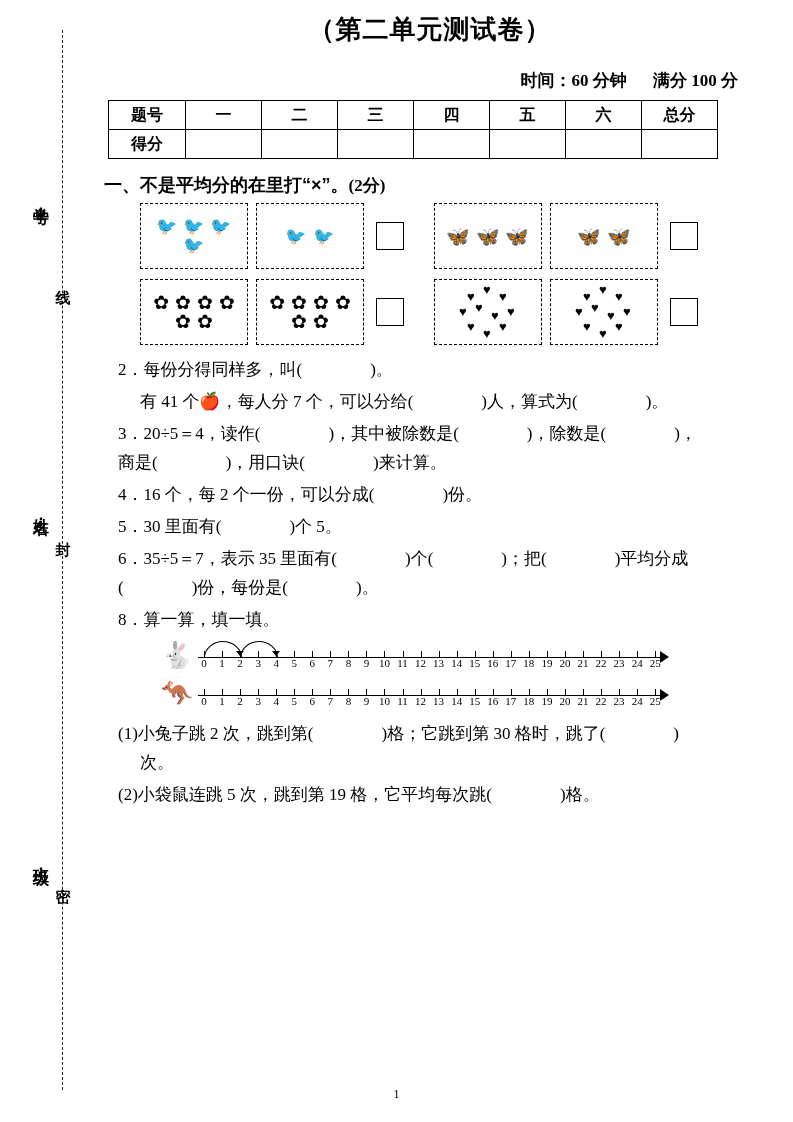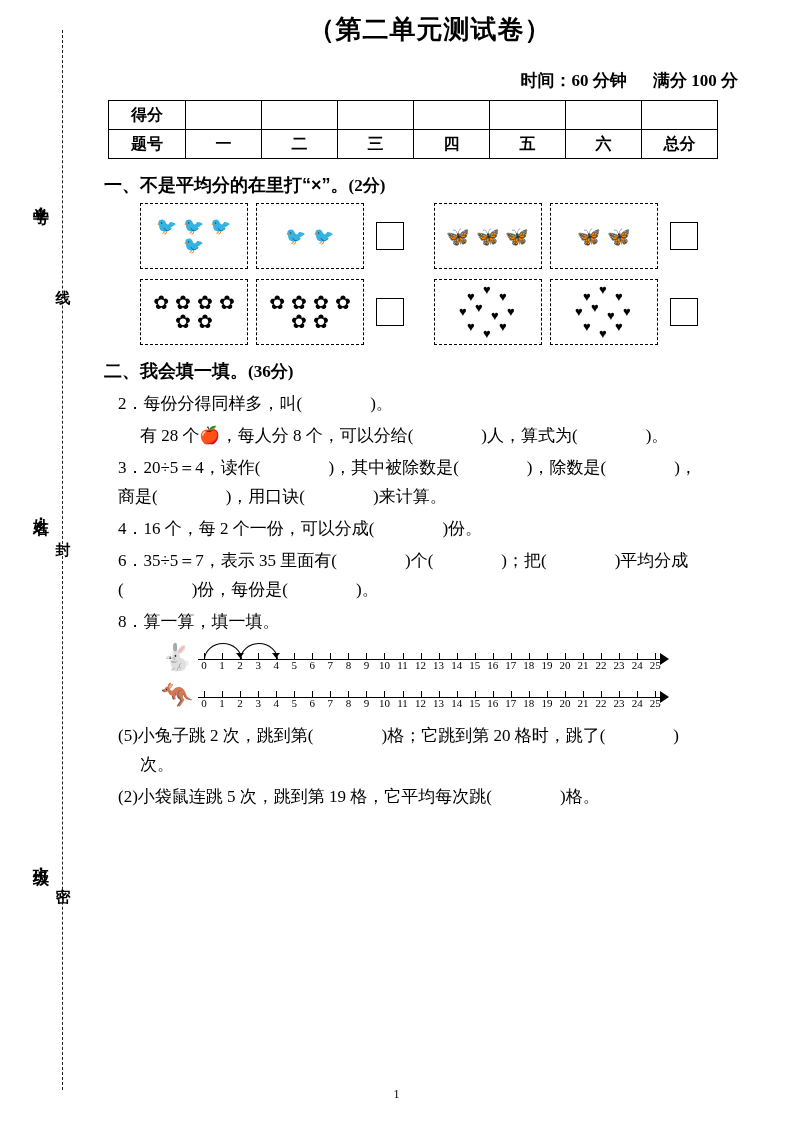--- a/index.html
+++ b/index.html
@@ -277,38 +277,38 @@
   <div class="subtitle">（第二单元测试卷）</div>
 
   <div class="timerow">
     <span>时间：60 分钟</span>
     <span>满分 100 分</span>
   </div>
 
   <table class="score">
     <tbody>
         <tr>
-      <td class="lbl">得分</td>
-      <td></td>
-      <td></td>
-      <td></td>
-      <td></td>
-      <td></td>
-      <td></td>
-      <td></td>
-    </tr>
-    <tr>
       <td class="lbl">题号</td>
       <td>一</td>
       <td>二</td>
       <td>三</td>
       <td>四</td>
       <td>五</td>
       <td>六</td>
       <td>总分</td>
+    </tr>
+    <tr>
+      <td class="lbl">得分</td>
+      <td></td>
+      <td></td>
+      <td></td>
+      <td></td>
+      <td></td>
+      <td></td>
+      <td></td>
     </tr>
   </tbody>
     </table>
 
   <div class="section-head">
     <span>一、不是平均分的在里打“×”。</span><span class="pts">(2分)</span>
   </div>
 
   <div class="pics">
     <div class="pics-row">
@@ -380,37 +380,35 @@
           <span style="left:2px;top:22px;">♥</span>
           <span style="left:10px;top:7px;">♥</span>
           <span style="left:18px;top:18px;">♥</span>
           <span style="left:34px;top:26px;">♥</span>
         </div>
       </div>
       <div class="ansbox"></div>
     </div>
   </div>
 
-  <div class="section-head">
-    <span>二、我会填一填。</span><span class="pts">(36分)</span>
-  </div>
 
   <div class="qlist">
     <div class="q">2．每份分得同样多，叫(　　　　)。</div>
 
     <div class="q">
-      <div style="padding-left:22px">有 28 个🍎，每人分 8 个，可以分给(　　　　)人，算式为(　　　　)。</div>
+      <div style="padding-left:22px">有 41 个🍎，每人分 7 个，可以分给(　　　　)人，算式为(　　　　)。</div>
     </div>
 
     <div class="q">
       <div>3．20÷5＝4，读作(　　　　)，其中被除数是(　　　　)，除数是(　　　　)，</div>
       <div>商是(　　　　)，用口诀(　　　　)来计算。</div>
     </div>
 
     <div class="q">4．16 个，每 2 个一份，可以分成(　　　　)份。</div>
+    <div class="q">5．30 里面有(　　　　)个 5。</div>
 
     <div class="q">
       <div>6．35÷5＝7，表示 35 里面有(　　　　)个(　　　　)；把(　　　　)平均分成</div>
       <div>(　　　　)份，每份是(　　　　)。</div>
     </div>
 
     <div class="q">8．算一算，填一填。</div>
   </div>
 
   <div class="numline-wrap">
@@ -533,21 +531,21 @@
           <div class="tick" style="left: 439.125px;"></div>
           <div class="lab" style="left: 439.125px;">24</div>
           <div class="tick" style="left: 457.172px;"></div>
           <div class="lab" style="left: 457.172px;">25</div>
         </div>
     </div>
   </div>
 
   <div class="qlist" style="margin-top:10px;">
     <div class="q">
-      <div>(5)小兔子跳 2 次，跳到第(　　　　)格；它跳到第 20 格时，跳了(　　　　)</div>
+      <div>(1)小兔子跳 2 次，跳到第(　　　　)格；它跳到第 30 格时，跳了(　　　　)</div>
       <div style="padding-left:22px">次。</div>
     </div>
     <div class="q">(2)小袋鼠连跳 5 次，跳到第 19 格，它平均每次跳(　　　　)格。</div>
   </div>
 
 </div>
 
 <div class="pagenum">1</div>
 
 </body></html>

